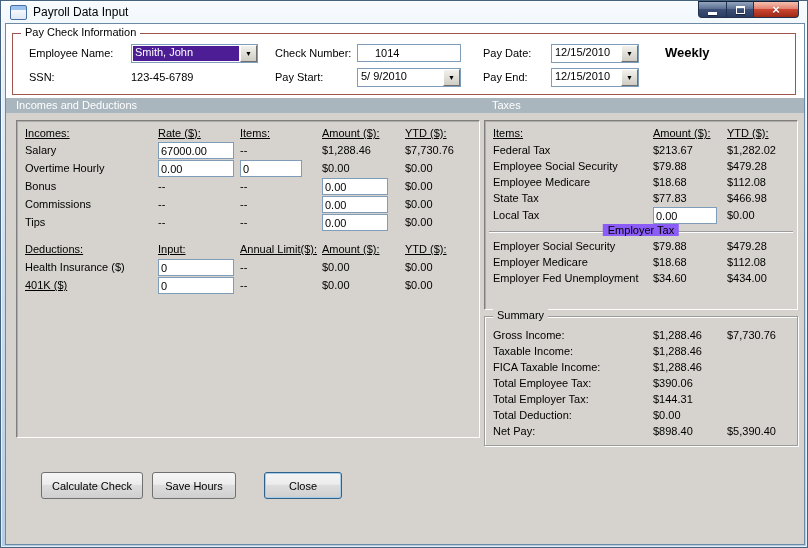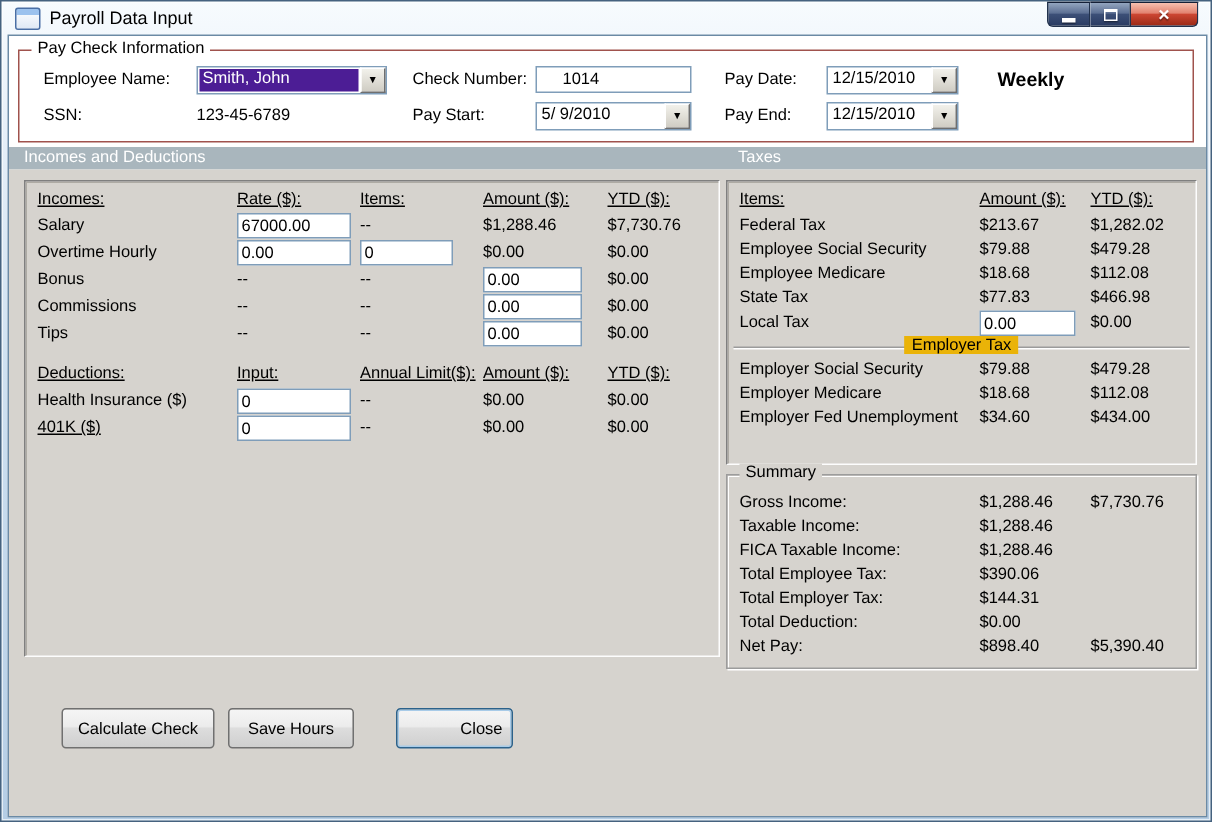--- a/index.html
+++ b/index.html
@@ -71,28 +71,28 @@
   .row > span{position:absolute;top:0;white-space:nowrap;}
   .row > input{position:absolute;top:-2px;height:17px;}
   .u{text-decoration:underline;}
   .lnk{text-decoration:underline;}
   .lc1{left:8px;} .lc2{left:141px;} .lc3{left:223px;} .lc4{left:305px;} .lc5{left:388px;}
   .tc1{left:8px;} .tc2{left:168px;} .tc3{left:242px;}
   .w76{width:76px;} .w62{width:62px;} .w66{width:66px;} .w64{width:64px;}
   .ptbox{border:1px solid #7f9db9;background:#fff;font-family:inherit;font-size:11px;padding:4px 2px;box-sizing:border-box;}
   
   .emp-sep{position:absolute;left:4px;right:4px;top:110px;border-top:1px solid #9b9b9b;box-shadow:0 1px 0 #fff;}
-  .emp-legend{position:absolute;top:103px;left:50%;transform:translateX(-50%);background:#eab308;padding:0 5px;white-space:nowrap;}
+  .emp-legend{position:absolute;top:103px;left:50%;transform:translateX(-50%);background:#8b5cf6;padding:0 5px;white-space:nowrap;}
   
   .btn{position:absolute;height:27px;box-sizing:border-box;border:1px solid #707070;border-radius:3px;
     background:linear-gradient(180deg,#f5f5f5 0%,#ececec 45%,#dddddd 50%,#cfcfcf 100%);
     font-family:inherit;font-size:11px;color:#000;cursor:default;}
   .btn-calc{left:24px;top:448px;width:102px;margin-left:11px;}
   .btn-save{left:146px;top:448px;width:84px;}
-  .btn-close{left:258px;top:448px;width:78px;border-color:#2c628b;box-shadow:inset 0 0 0 1px #a8cbe8;text-align:right;}
+  .btn-close{left:258px;top:448px;width:78px;border-color:#2c628b;box-shadow:inset 0 0 0 1px #a8cbe8;}
 </style>
 </head>
 <body>
 
 <div class="window">
 
   <div class="titlebar">
     <span class="app-icon"></span>
     <span class="title-text">Payroll Data Input</span>
   </div>

